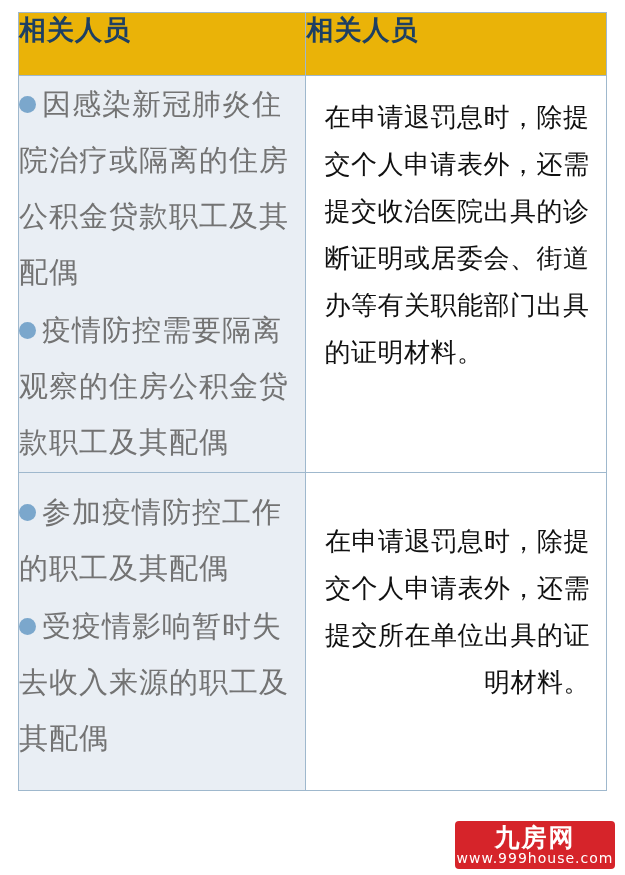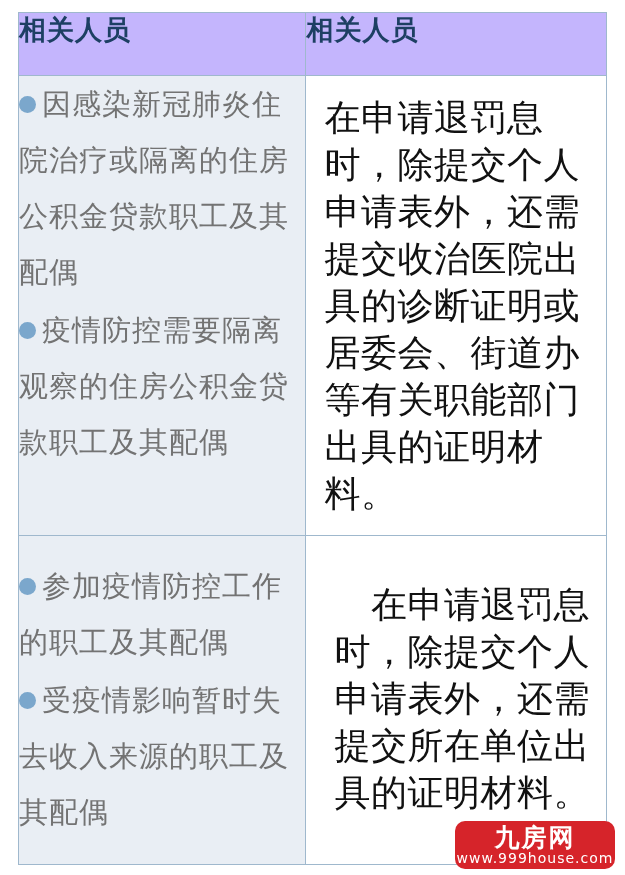--- a/index.html
+++ b/index.html
@@ -31,21 +31,21 @@
   .table td, .table th {
     border: 1px solid #9fb8cd;
     vertical-align: top;
     padding: 0;
   }
   .col-left { width: 287px; }
   .col-right { width: 300px; }
 
   .head-cell {
     height: 62px;
-    background: #c4b5fd;
+    background: #eab308;
     padding: 14px 0 0 16px;
     text-align: left;
   }
   .head-text {
     font-size: 27px;
     font-weight: bold;
     color: #1d3f63;
     letter-spacing: 1px;
     line-height: 34px;
     font-family: "DejaVu Sans", "Liberation Sans", sans-serif;
@@ -81,44 +81,44 @@
   .dot {
     display: inline-block;
     width: 17px;
     height: 17px;
     border-radius: 50%;
     background: #7ba7cc;
     margin-right: 6px;
     vertical-align: 1px;
   }
   .para {
-    font-size: 36px;
+    font-size: 26px;
     line-height: 47px;
     color: #111111;
     letter-spacing: 0.5px;
     word-break: break-all;
     margin: 0;
   }
   .row2 .body-cell {
-    padding-top: 22px;
+    padding-top: 11px;
     padding-bottom: 22px;
   }
   .row2 .body-cell.right {
     padding-top: 45px;
     text-align: right;
   }
 
   .watermark {
     position: absolute;
     right: 10px;
     bottom: 6px;
     width: 160px;
     height: 48px;
     background: #d6242a;
-    border-radius: 10px;
+    border-radius: 4px;
     display: flex;
     flex-direction: column;
     align-items: center;
     justify-content: center;
     color: #ffffff;
     margin-left: 8px;
   }
   .wm-main {
     font-size: 25px;
     font-weight: bold;

